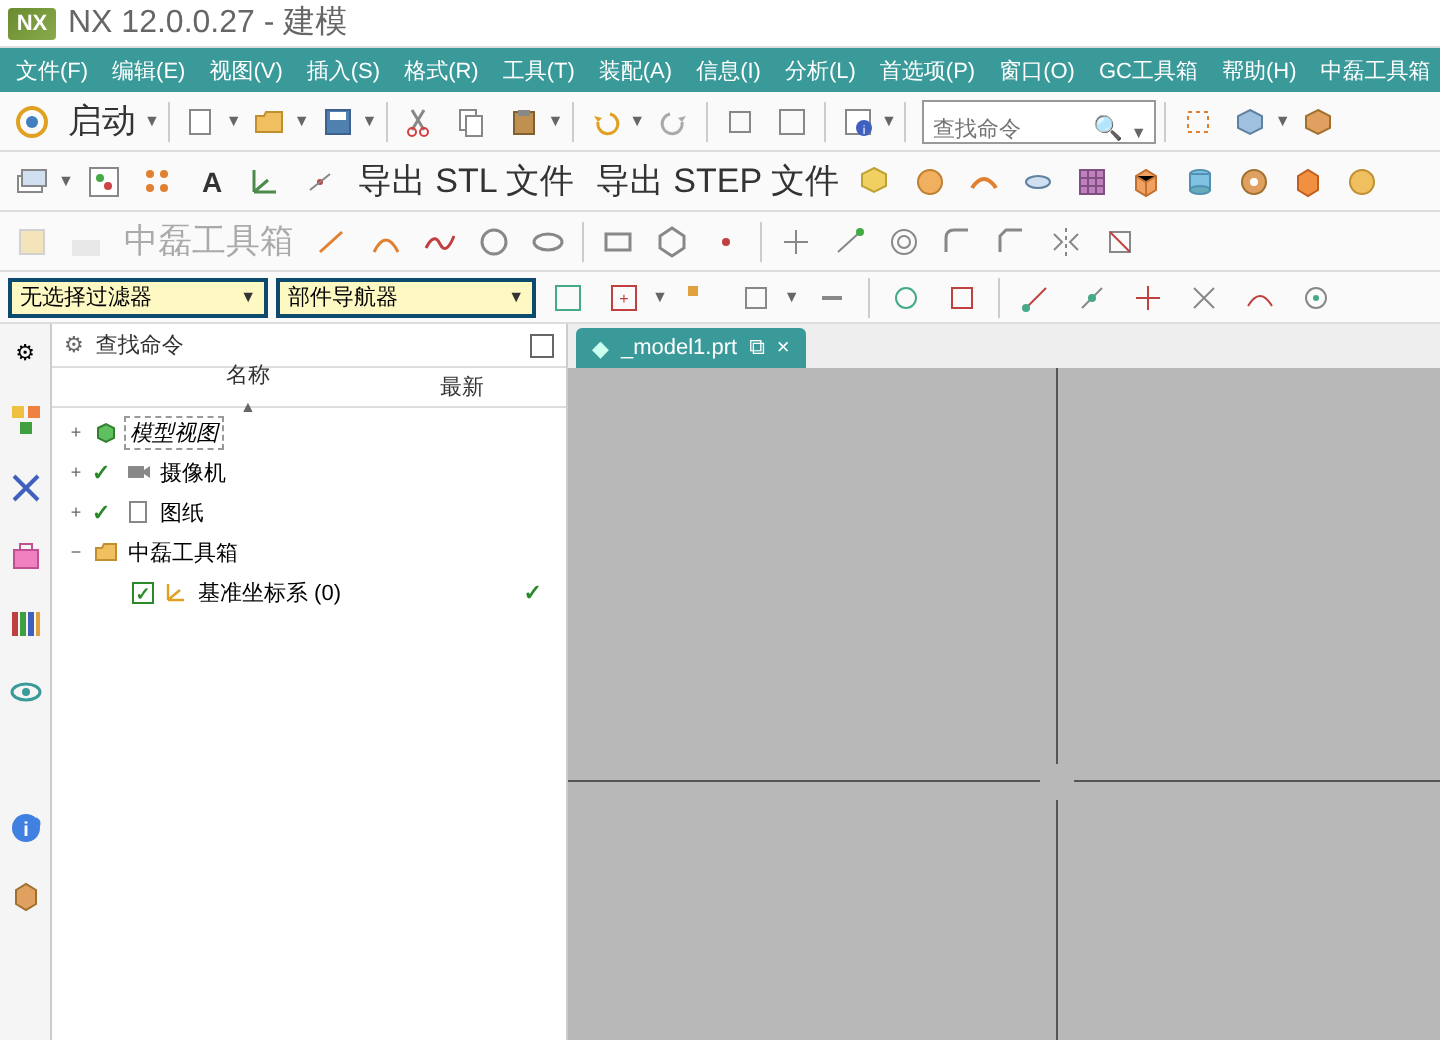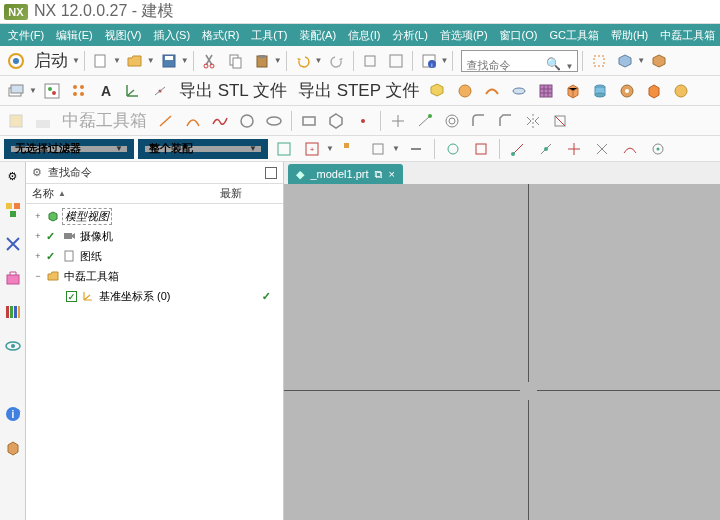--- a/index.html
+++ b/index.html
@@ -17,32 +17,32 @@
 .tool-btn { width: 24px; height: 24px; display: flex; align-items: center; justify-content: center; cursor: pointer; border-radius: 2px; }
 .sep { width: 1px; height: 20px; background: #ccc; margin: 0 2px; }
 .dd { font-size: 8px; color: #666; margin-left: -2px; }
 .tool-label { font-size: 17px; color: #333; padding: 0 4px; white-space: nowrap; }
 
 .search-box { height: 22px; border: 1px solid #999; display: flex; align-items: flex-end; padding: 0 4px; margin-left: 4px; background: #fff; }
 .search-box input { border: none; outline: none; font-size: 11px; width: 80px; }
 .search-icon { color: #666; font-size: 12px; }
 
 .filter-row { height: 26px; background: #fafafa; border-bottom: 1px solid #ddd; display: flex; align-items: center; padding: 0 4px; gap: 4px; overflow: hidden; }
-.combo { height: 20px; border: 7px solid #0c4a6e; background: #a3a3a3; display: flex; align-items: center; padding: 0 4px; font-size: 11px; cursor: pointer; font-weight: bold; }
+.combo { height: 20px; border: 2px solid #0c4a6e; background: #fef9c3; display: flex; align-items: center; padding: 0 4px; font-size: 11px; cursor: pointer; }
 .combo .caret { margin-left: auto; font-size: 8px; color: #333; }
 
 .main { display: flex; height: 388px; }
 .sidebar-icons { width: 26px; background: #f5f5f5; border-right: 1px solid #ccc; display: flex; flex-direction: column; align-items: center; padding-top: 4px; gap: 14px; }
 .side-icon { width: 20px; height: 20px; cursor: pointer; display: flex; align-items: center; justify-content: center; }
 
 .navigator { width: 258px; background: #fff; border-right: 1px solid #ccc; display: flex; flex-direction: column; }
 .nav-header { height: 22px; display: flex; align-items: center; padding: 0 6px; border-bottom: 1px solid #ddd; font-size: 11px; color: #333; }
 .nav-header .box { margin-left: auto; width: 12px; height: 12px; border: 1px solid #666; }
 .nav-columns { height: 20px; display: flex; align-items: center; border-bottom: 1px solid #ddd; font-size: 11px; color: #333; }
-.nav-col1 { width: 190px; padding-left: 6px; display: flex; align-items: center; gap: 4px; }
+.nav-col1 { width: 190px; padding-left: 6px; display: flex; align-items: center; gap: 4px; flex-direction: column; }
 .nav-col2 { flex: 1; padding-left: 4px; }
 .tree { flex: 1; padding: 2px 0; overflow: auto; }
 .tree-row { height: 20px; display: flex; align-items: center; font-size: 11px; padding-left: 6px; }
 .tree-row .exp { width: 12px; font-size: 9px; color: #666; cursor: pointer; text-align: center; }
 .tree-row .chk { color: #2a8a2a; font-weight: bold; margin: 0 2px; width: 12px; }
 .tree-row .ico { width: 14px; height: 14px; margin: 0 2px; display: flex; align-items: center; justify-content: center; }
 .tree-row .lbl { padding: 0 2px; }
 .dashed { border: 1px dashed #999; font-style: italic; }
 .indent2 { padding-left: 38px; }
 .checkmark-col { margin-left: auto; margin-right: 12px; color: #2a8a2a; font-weight: bold; }
@@ -384,21 +384,21 @@
       </svg>
     </div>
 </div>
 
 <div class="filter-row">
   <div class="combo" style="width:130px">
     <span>无选择过滤器</span>
       <span class="caret">▼</span>
   </div>
   <div class="combo" style="width:130px">
-    <span>整个装配</span>
+    <span>部件导航器</span>
       <span class="caret">▼</span>
   </div>
   <div class="tool-btn">
       <svg width="16" height="16">
         <rect x="2" y="2" width="12" height="12" fill="none" stroke="#4a8"></rect>
       </svg>
     </div>
   <div class="tool-btn">
       <svg width="16" height="16">
         <rect x="2" y="2" width="12" height="12" fill="none" stroke="#c04040"></rect>

